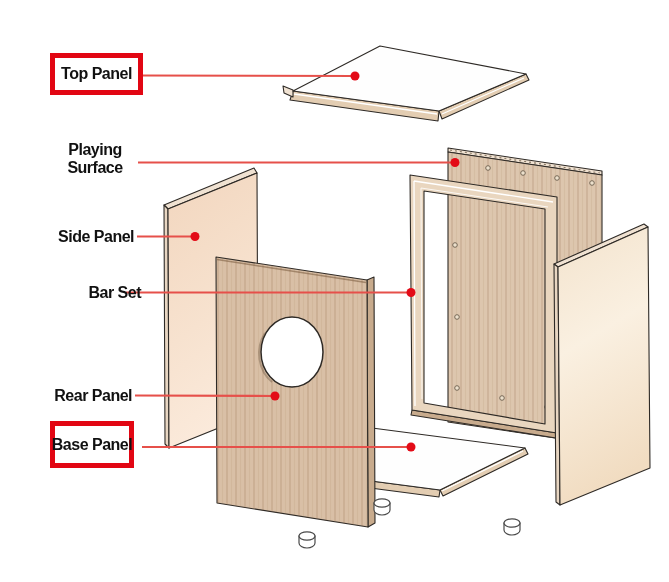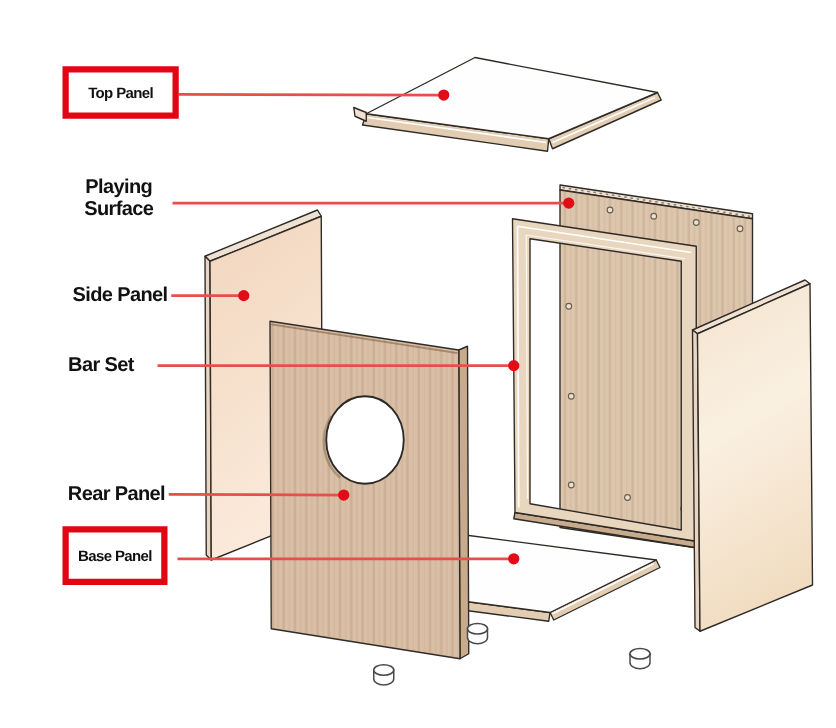--- a/index.html
+++ b/index.html
@@ -35,21 +35,21 @@
   .label.right{text-align:right;}
   .label.center{text-align:center;}
   .red-box{
     position:absolute;
     border:5px solid var(--accent_red);
     background:#ffffff;
     display:flex;
     align-items:center;
     justify-content:center;
     box-sizing:border-box;
-    font-size:12px;
+    font-size:16px;
     font-weight:bold;
     letter-spacing:-0.5px;
     color:var(--label_ink);
     white-space:nowrap;
   }
   
   .ol{stroke:var(--outline);stroke-width:1.1;stroke-linejoin:round;}
   .face-white{fill:#fefefe;}
   .edge-tan{fill:var(--edge_tan);}
   .edge-dark{fill:var(--wood_edge);}
@@ -183,21 +183,21 @@
     <span>Top Panel</span>
   </div>
 
   <div class="label right" style="left:20px;top:228px;width:114px;">Side Panel</div>
 
   <div class="label center" style="left:53px;top:141px;width:84px;">
     <div>Playing</div>
     <div>Surface</div>
   </div>
 
-  <div class="label right" style="left:4px;top:284px;width:103px;">Bar Set</div>
+  <div class="label right" style="left:38px;top:284px;width:103px;">Bar Set</div>
 
   <div class="label right" style="left:20px;top:387px;width:112px;">Rear Panel</div>
 
   <div class="red-box" style="left:50px;top:421px;width:84px;height:47px;">
     <span>Base Panel</span>
   </div>
 
 </div>
 
 </body></html>

